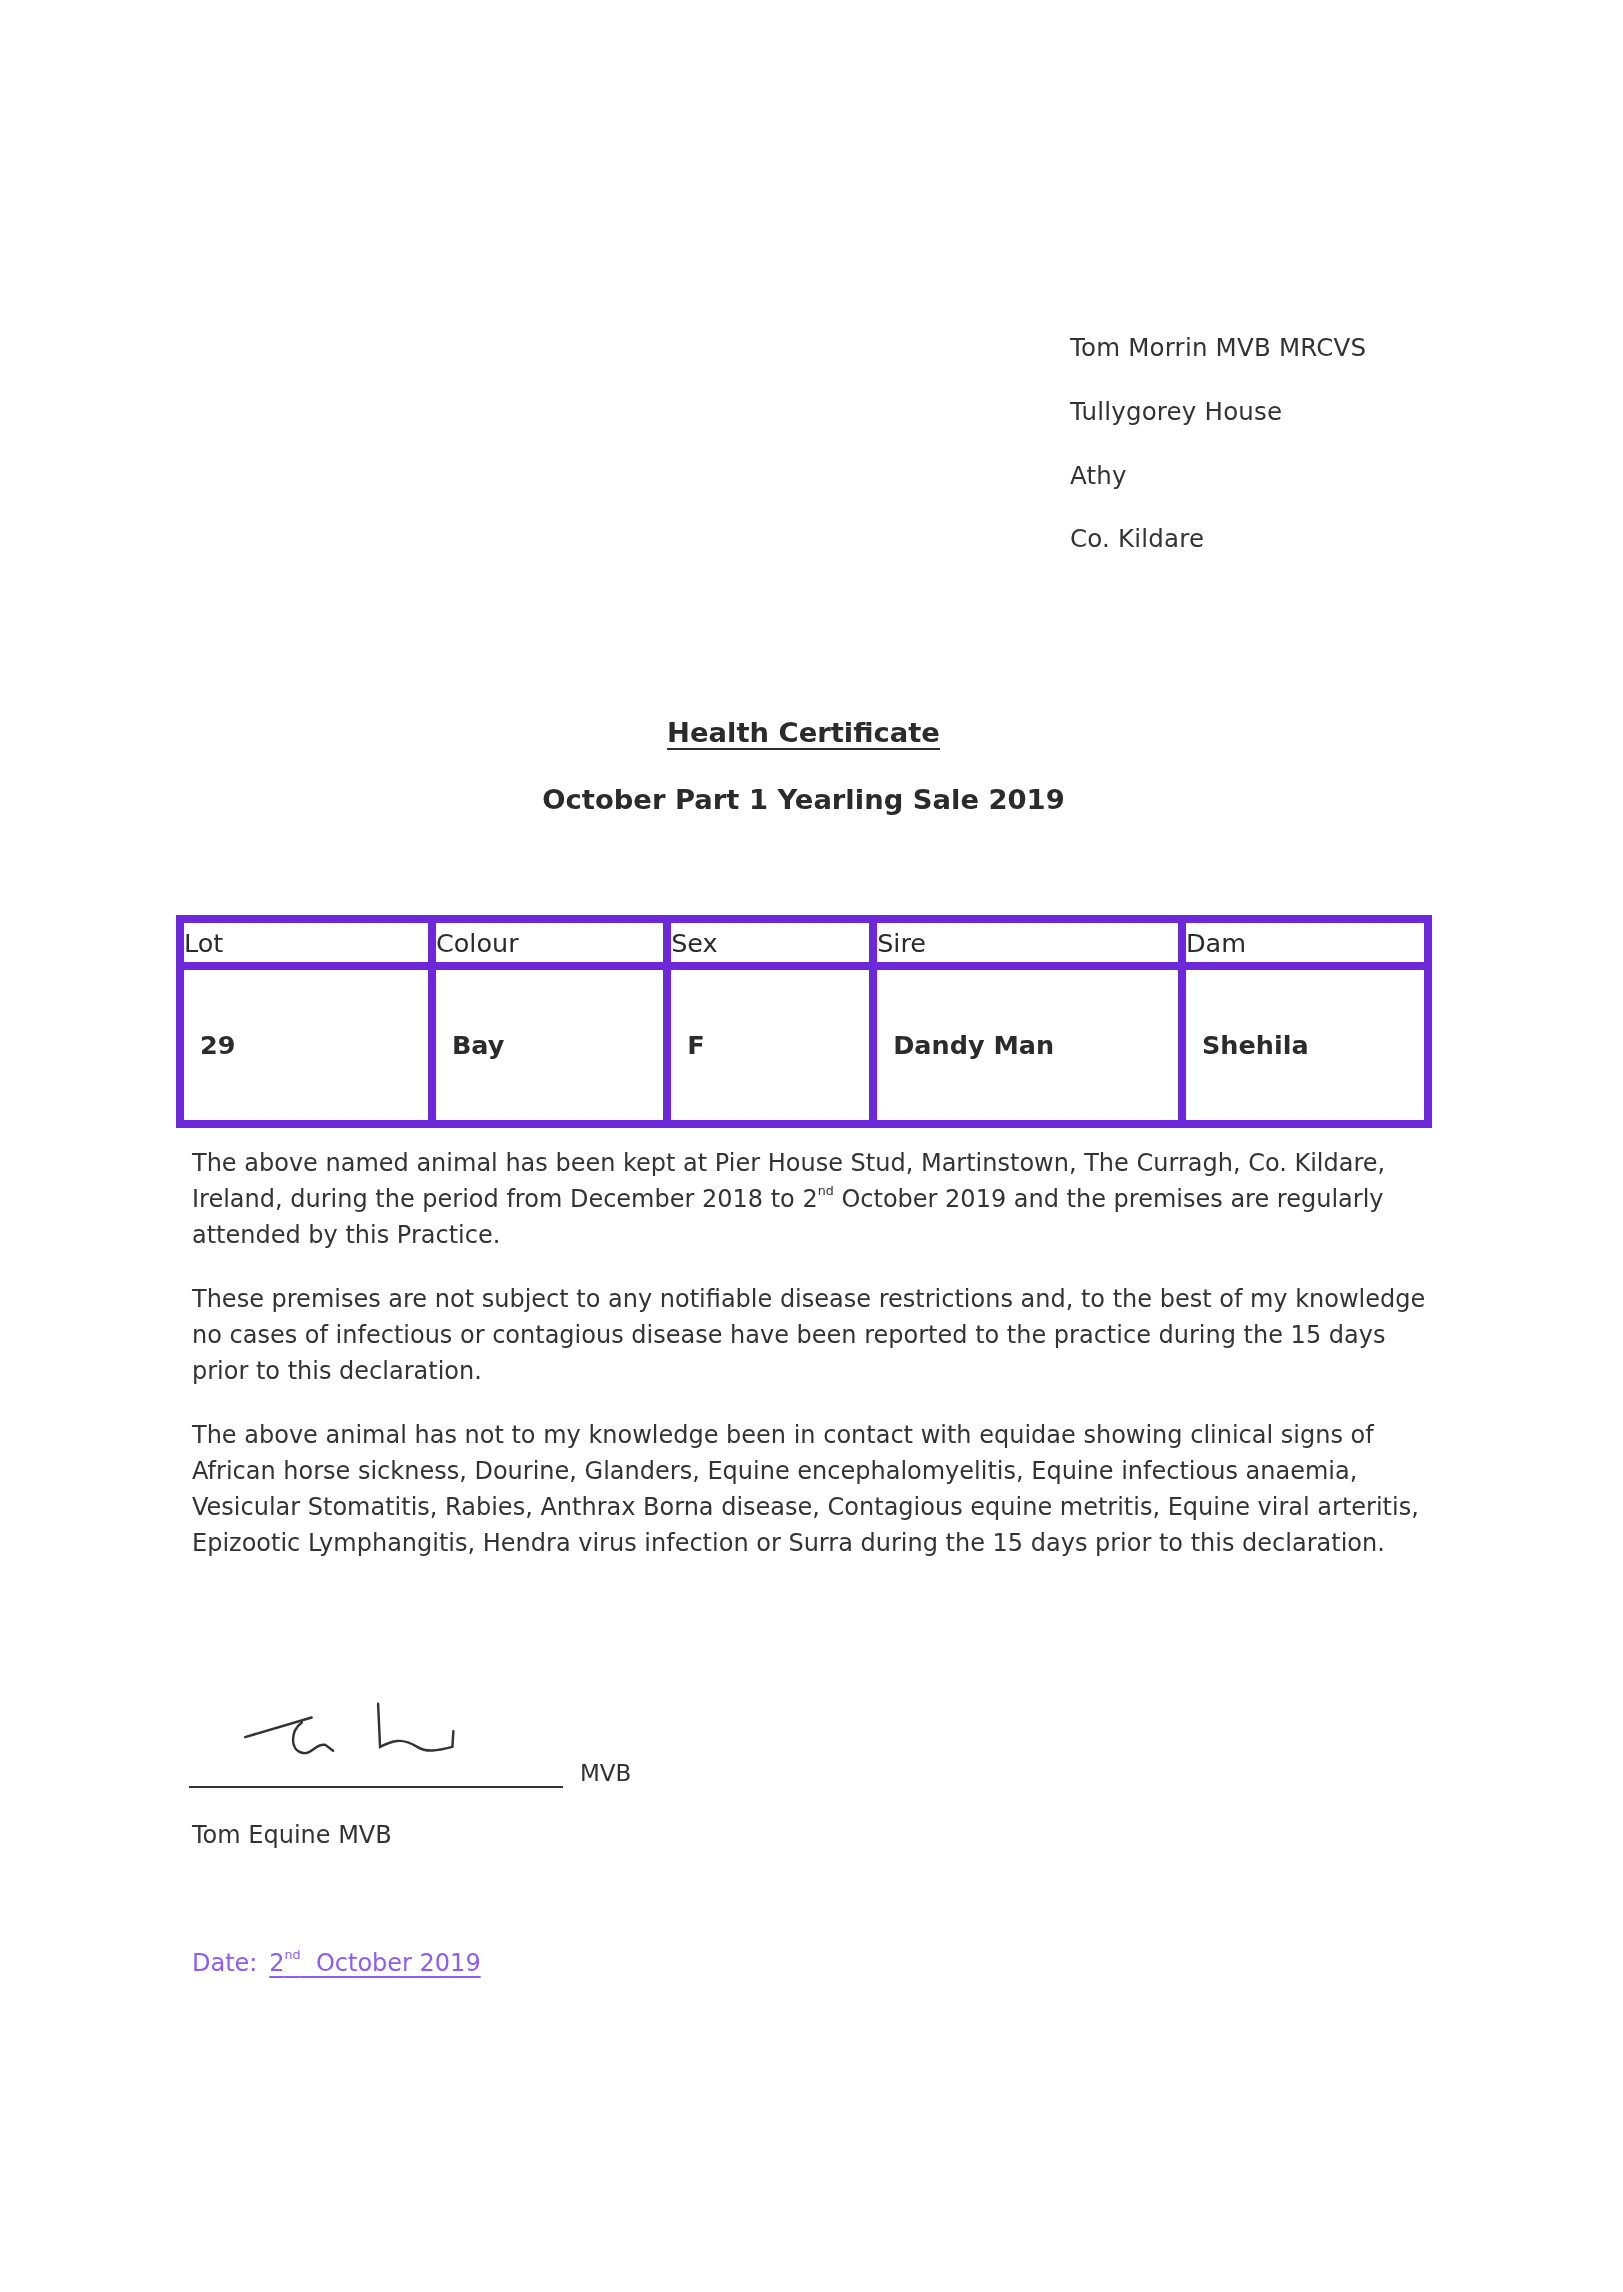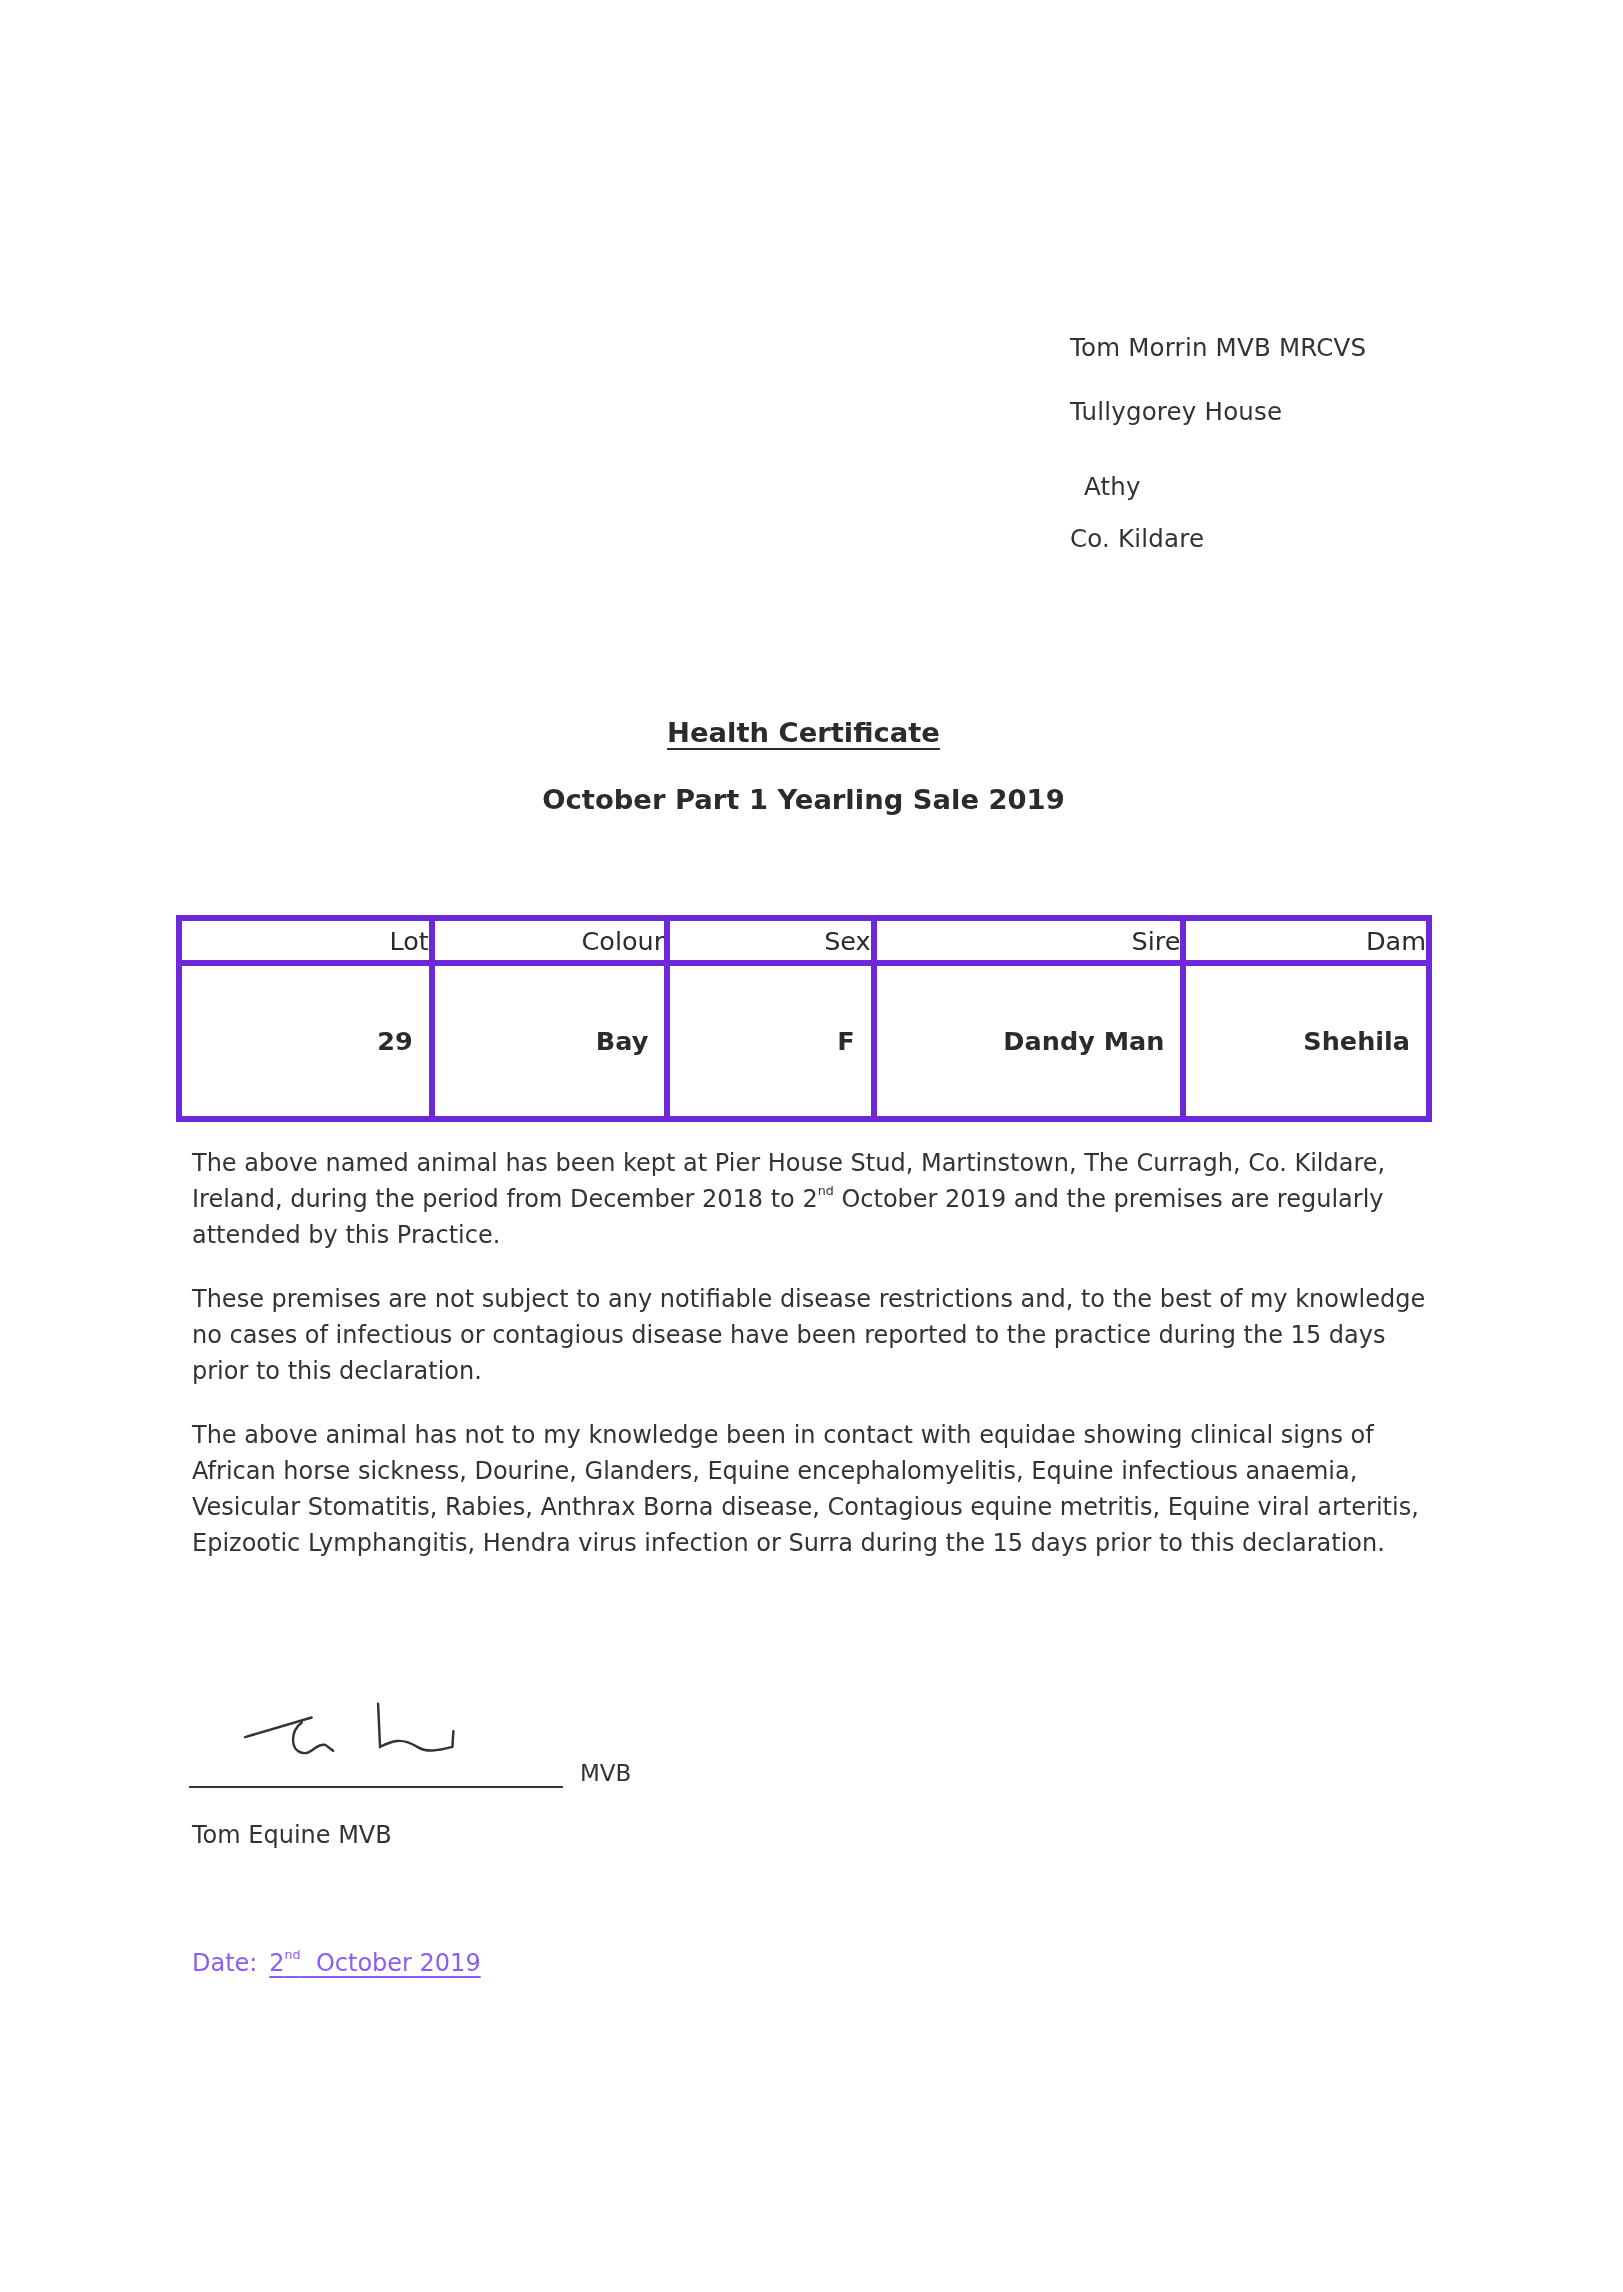--- a/index.html
+++ b/index.html
@@ -4,38 +4,38 @@
   <style>
     html, body { margin: 0; padding: 0; background: #ffffff; }
     body {
       width: 1623px; height: 2293px; position: relative; overflow: hidden;
       font-family: "DejaVu Sans", "Liberation Sans", sans-serif;
       color: #2a2a2a;
     }
     .addr { position: absolute; left: 1070px; font-size: 24.5px; letter-spacing: 0.2px; color: #333; }
     .addr-1 { top: 333px; }
     .addr-2 { top: 397px; }
-    .addr-3 { top: 472px; margin-left: 14px; }
+    .addr-3 { top: 461px; }
     .addr-4 { top: 524px; }
 
     .title {
       position: absolute; left: 0; width: 1607px; text-align: center;
       top: 717px; font-size: 27.4px; font-weight: bold; color: #2b2b2b;
     }
     .title span { text-decoration: underline; text-underline-offset: 5.9px; text-decoration-thickness: 2px; margin-top: 20px; }
     .subtitle {
       position: absolute; left: 0; width: 1607px; text-align: center;
       top: 784px; font-size: 27.4px; font-weight: bold; color: #2b2b2b;
     }
 
     table.lot-table {
       position: absolute; left: 176px; top: 915px; width: 1256px;
       border-collapse: collapse; font-size: 25.5px; color: #2b2b2b;
     }
-    table.lot-table th, table.lot-table td { border: 6px solid #6d28d9; text-align: right; }
+    table.lot-table th, table.lot-table td { border: 8px solid #6d28d9; text-align: left; }
     table.lot-table th { font-weight: normal; height: 39px; padding: 0; }
     table.lot-table td { font-weight: bold; height: 118px; padding: 16px; }
     .c1 { width: 251px; } .c2 { width: 233px; } .c3 { width: 204px; } .c4 { width: 308px; } .c5 { width: 242px; }
 
     .para {
       position: absolute; left: 192px; width: 1245px;
       font-size: 24px; line-height: 36px; color: #333;
     }
     .para-1 { top: 1145px; }
     .para-2 { top: 1281px; }

